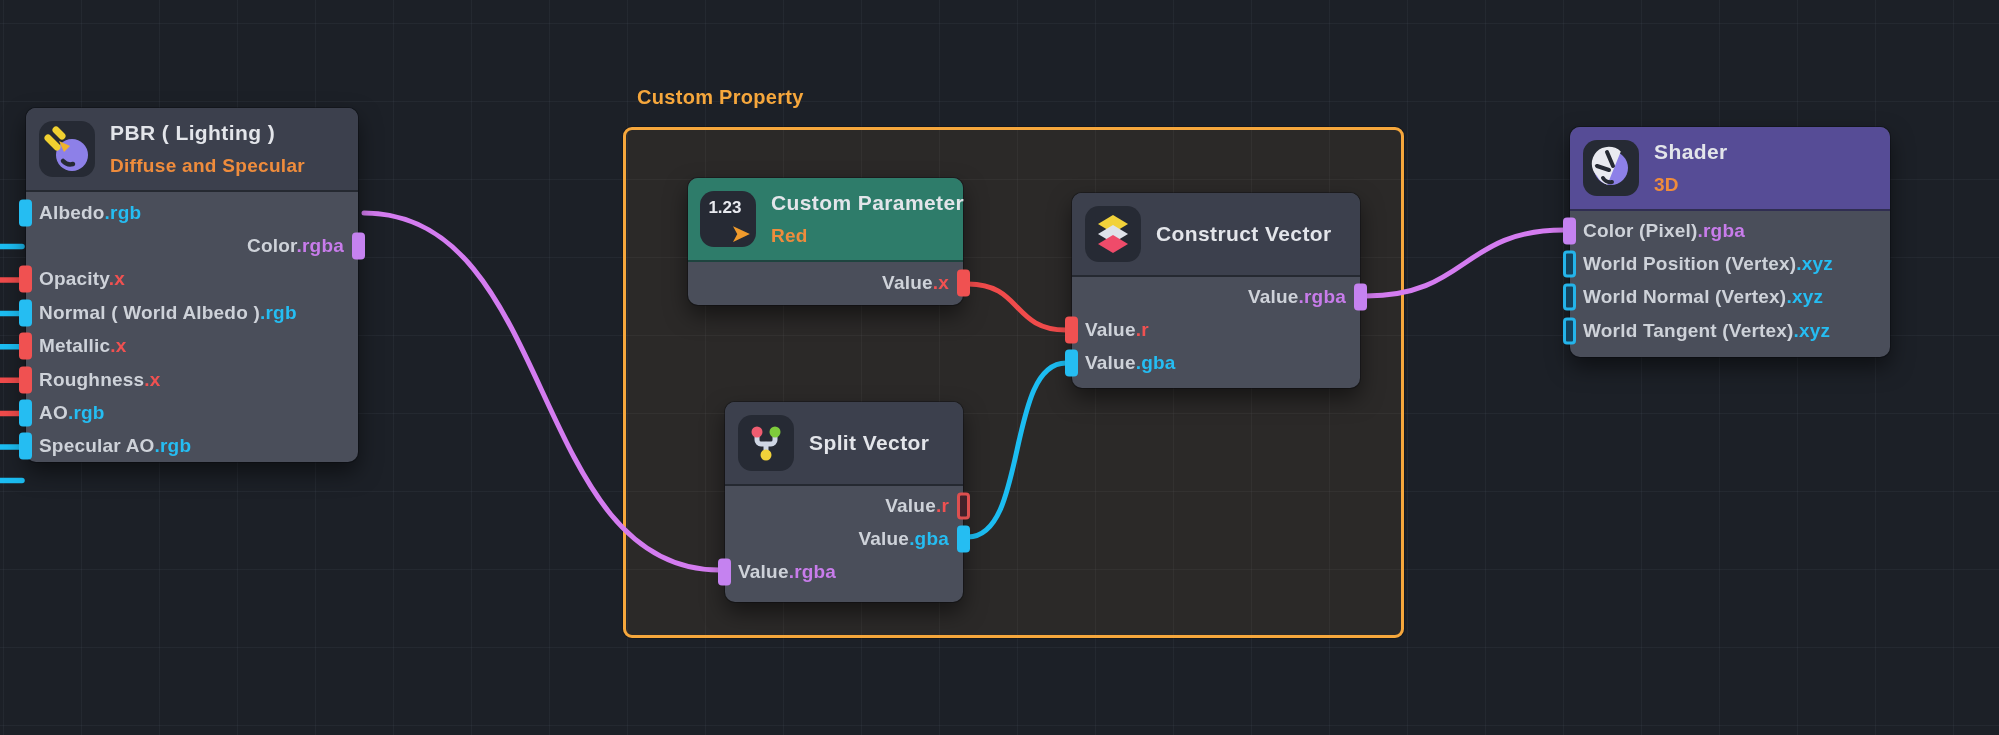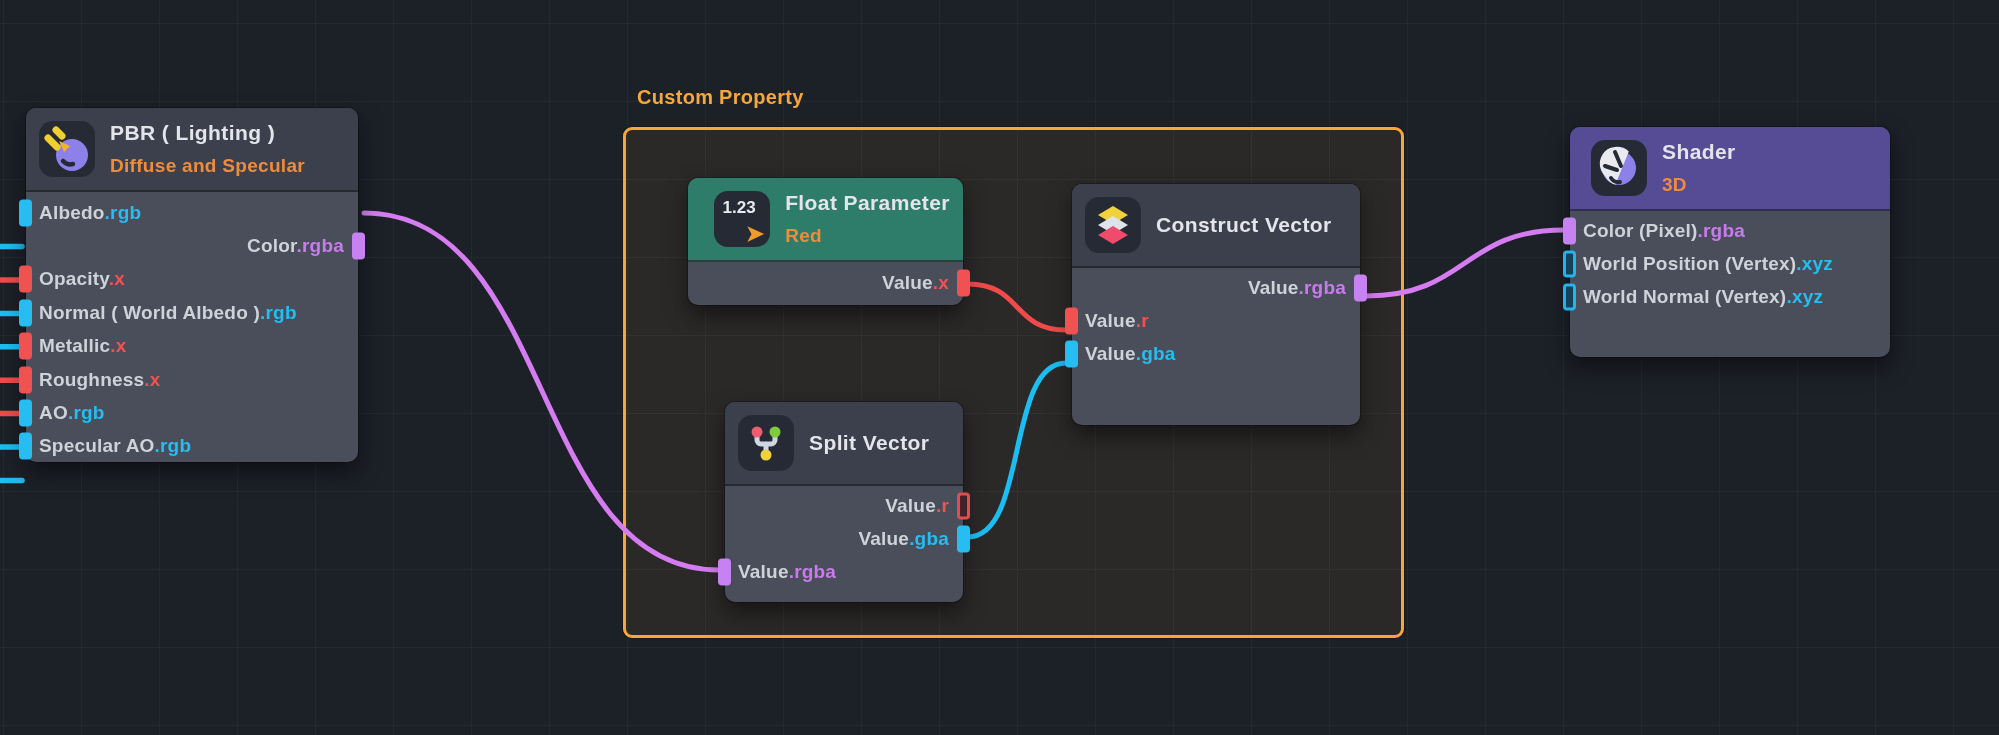--- a/index.html
+++ b/index.html
@@ -52,21 +52,21 @@
     box-shadow:0 10px 22px rgba(0,0,0,.5), 0 0 0 1px rgba(10,12,16,.35);
   }
   .hdr{
     height:84px;display:flex;align-items:center;
     background:#3c404d;
     border-radius:10px 10px 0 0;
     border-bottom:2px solid rgba(18,21,28,.55);
     box-sizing:border-box;
   }
   .hdr.green{background:#2e7c6a;justify-content:center;}
-  .hdr.purple{background:#564c96;padding-left:8px;}
+  .hdr.purple{background:#564c96;}
   .icon{
     width:56px;height:56px;border-radius:14px;margin-left:13px;flex:none;
     background:#262a34;position:relative;overflow:hidden;
   }
   .titles{margin-left:15px;display:flex;flex-direction:column;justify-content:center;}
   .title{font-size:21px;color:#e3e5ea;letter-spacing:.4px;white-space:nowrap;}
   .subtitle{font-size:19px;color:#ef8c3c;letter-spacing:.3px;margin-top:10px;white-space:nowrap;}
 
   .body{position:relative;}
   .row{position:relative;height:33.4px;display:flex;align-items:center;box-sizing:border-box;}
@@ -179,21 +179,21 @@
     </div>
   </div>
 
   <div class="node" style="left:688px;top:178px;width:275px;height:127px;">
     <div class="hdr green">
       <div class="icon">
         <span class="float-num">1.23</span>
         <span class="float-arrow">➤</span>
       </div>
       <div class="titles">
-        <div class="title">Float Parameter</div>
+        <div class="title">Custom Parameter</div>
         <div class="subtitle">Red</div>
       </div>
     </div>
     <div class="body pad-a">
       <div class="row out">
         <span class="plabel"><span>Value</span><span class="sx-x">.x</span></span>
         <span class="chip side-r c-x"></span>
       </div>
     </div>
   </div>
@@ -221,21 +221,21 @@
         <span class="plabel"><span>Value</span><span class="sx-gba">.gba</span></span>
         <span class="chip side-r c-rgb"></span>
       </div>
       <div class="row in">
         <span class="chip side-l c-rgba"></span>
         <span class="plabel"><span>Value</span><span class="sx-rgba">.rgba</span></span>
       </div>
     </div>
   </div>
 
-  <div class="node" style="left:1072px;top:184px;width:288px;height:241px;">
+  <div class="node" style="left:1072px;top:193px;width:288px;height:195px;">
     <div class="hdr">
       <div class="icon">
         <svg viewBox="0 0 56 56">
           <polygon points="28,9 43,18 28,27 13,18" fill="#f2d23a"></polygon>
           <polygon points="28,19 43,28 28,37 13,28" fill="#dfe3ea"></polygon>
           <polygon points="28,29 43,38 28,47 13,38" fill="#ef4b6a"></polygon>
         </svg>
       </div>
       <div class="titles">
         <div class="title">Construct Vector</div>
@@ -279,16 +279,20 @@
         <span class="plabel"><span>Color (Pixel)</span><span class="sx-rgba">.rgba</span></span>
       </div>
       <div class="row in">
         <span class="chip side-l c-rgb hollow"></span>
         <span class="plabel"><span>World Position (Vertex)</span><span class="sx-xyz">.xyz</span></span>
       </div>
       <div class="row in">
         <span class="chip side-l c-rgb hollow"></span>
         <span class="plabel"><span>World Normal (Vertex)</span><span class="sx-xyz">.xyz</span></span>
       </div>
+      <div class="row in">
+        <span class="chip side-l c-rgb hollow"></span>
+        <span class="plabel"><span>World Tangent (Vertex)</span><span class="sx-xyz">.xyz</span></span>
+      </div>
     </div>
   </div>
 
 </div>
 
 </body></html>

